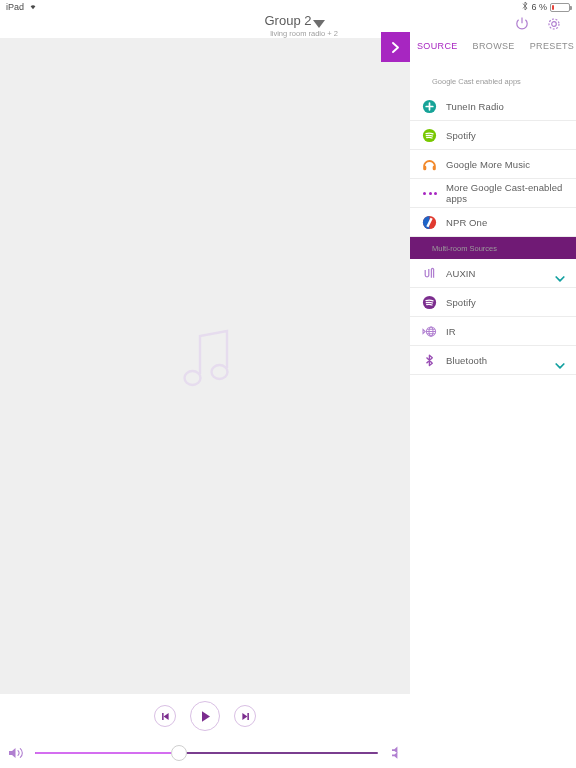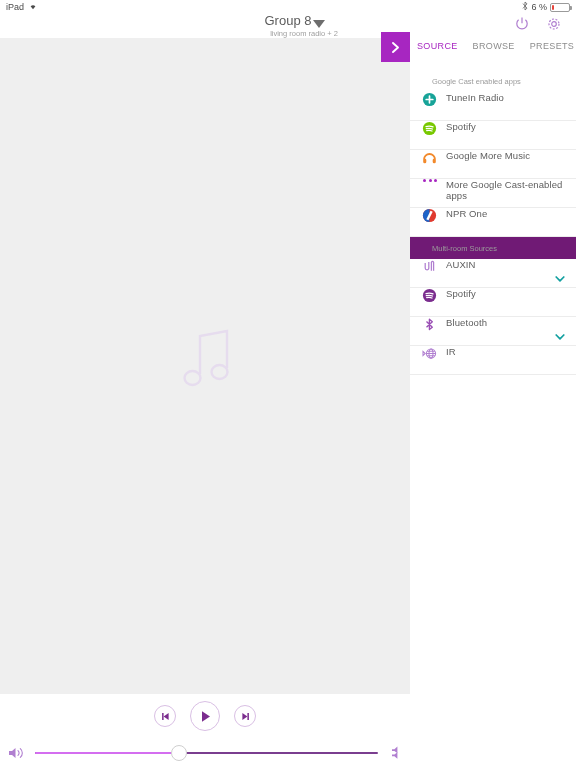--- a/index.html
+++ b/index.html
@@ -70,21 +70,21 @@
   .tab { font-size:9px; letter-spacing:.35px; color:#8d8d8d; cursor:pointer; }
   .tab.active { color:#a726c1; }
 
   .sec-head {
     height:22px; padding-left:22px; display:flex; align-items:center;
     font-size:7.5px; color:#9b9b9b; background:#ffffff;
   }
   .sec-head.gray { background:#701a75; }
 
   .src-row {
-    height:29px; display:flex; align-items:flex-start; padding-left:12px;
+    height:29px; display:flex; align-items:center; padding-left:12px;
     border-bottom:1px solid #ececec; background:#ffffff; cursor:pointer;
     position:relative;
   }
   .src-row:first-of-type { border-top:1px solid #ececec; }
   .src-ico { width:15px; height:15px; margin-right:9px; flex:0 0 15px; display:block; }
   .src-label { font-size:9.5px; color:#5d5d5d; letter-spacing:.1px; }
   .row-chev { position:absolute; right:11px; top:10px; width:10px; height:8px; }
 
   .dots { display:flex; gap:2.5px; margin-right:9px; margin-left:1px; width:15px; }
   .dot { width:3px; height:3px; border-radius:50%; background:#a726c1; }
@@ -137,21 +137,21 @@
       </span>
       <span>6 %</span>
       <span class="batt">
         <span class="batt-fill" style="width: 1.5px;"></span>
       </span>
     </div>
   </div>
 
   <div class="navbar">
     <div class="nav-title-wrap">
-      <div class="nav-title">Group 8</div>
+      <div class="nav-title">Group 2</div>
       <div class="nav-sub">living room radio + 2</div>
     </div>
     <div class="nav-caret"></div>
     <div class="nav-icons">
       <span class="ico-btn">
         <svg width="16" height="16" viewBox="0 0 16 16">
           <path d="M4.6 3.8 A5.2 5.2 0 1 0 11.4 3.8" fill="none" stroke="#b07fd0" stroke-width="1.2"></path>
           <line x1="8" y1="1.6" x2="8" y2="7.2" stroke="#b07fd0" stroke-width="1.2"></line>
         </svg>
       </span>
@@ -280,43 +280,43 @@
             <path d="M4.7 9.7 Q7.5 8.9 10 10"></path>
           </g>
         </svg>
       </span>
       <span class="src-label">Spotify</span>
     </div>
 
     <div class="src-row">
       <span class="src-ico">
         <svg width="15" height="15" viewBox="0 0 15 15">
-          <path d="M4.5 4.6 L10.3 10.2 L7.4 12.6 L7.4 2.2 L10.3 4.7 L4.5 10.3" fill="none" stroke="#9a4fb5" stroke-width="1.35" stroke-linejoin="round"></path>
-        </svg>
-      </span>
-      <span class="src-label">Bluetooth</span>
-      <span class="row-chev">
-        <svg width="10" height="8" viewBox="0 0 10 8">
-          <path d="M1.2 2 L5 5.8 L8.8 2" fill="none" stroke="#12a0a0" stroke-width="1.7" stroke-linecap="round" stroke-linejoin="round"></path>
-        </svg>
-      </span>
-    </div>
-
-    <div class="src-row">
-      <span class="src-ico">
-        <svg width="15" height="15" viewBox="0 0 15 15">
           <g fill="none" stroke="#b07fd0" stroke-width="1.05">
             <circle cx="9" cy="7.5" r="4.6"></circle>
             <ellipse cx="9" cy="7.5" rx="2" ry="4.6"></ellipse>
             <path d="M4.5 7.5 L13.6 7.5 M5.1 5.2 L12.9 5.2 M5.1 9.8 L12.9 9.8"></path>
             <path d="M1 5.4 L3.2 7.5 L1 9.6 Z"></path>
           </g>
         </svg>
       </span>
       <span class="src-label">IR</span>
+    </div>
+
+    <div class="src-row">
+      <span class="src-ico">
+        <svg width="15" height="15" viewBox="0 0 15 15">
+          <path d="M4.5 4.6 L10.3 10.2 L7.4 12.6 L7.4 2.2 L10.3 4.7 L4.5 10.3" fill="none" stroke="#9a4fb5" stroke-width="1.35" stroke-linejoin="round"></path>
+        </svg>
+      </span>
+      <span class="src-label">Bluetooth</span>
+      <span class="row-chev">
+        <svg width="10" height="8" viewBox="0 0 10 8">
+          <path d="M1.2 2 L5 5.8 L8.8 2" fill="none" stroke="#12a0a0" stroke-width="1.7" stroke-linecap="round" stroke-linejoin="round"></path>
+        </svg>
+      </span>
     </div>
   </div>
 
   <div class="transport">
     <div class="tbtn sm">
       <svg width="11" height="11" viewBox="0 0 11 11">
         <path d="M8.6 2 L3.6 5.5 L8.6 9 Z" fill="#7b2d8e"></path>
         <rect x="2.1" y="2" width="1.5" height="7" fill="#7b2d8e"></rect>
       </svg>
     </div>

